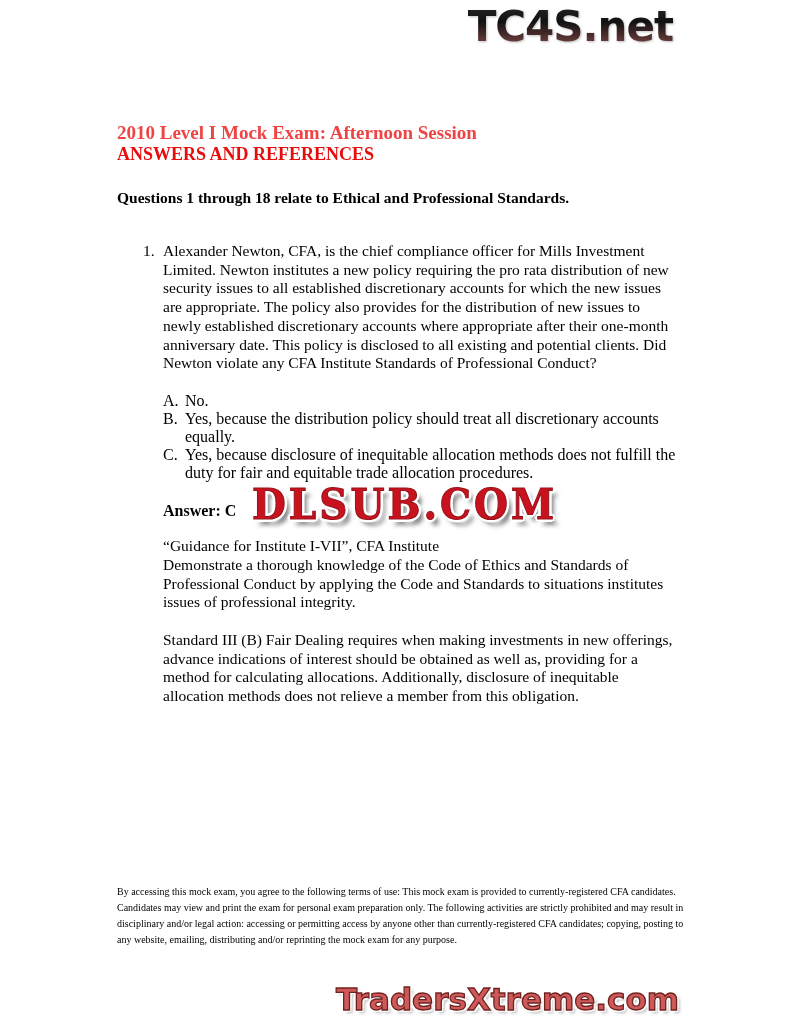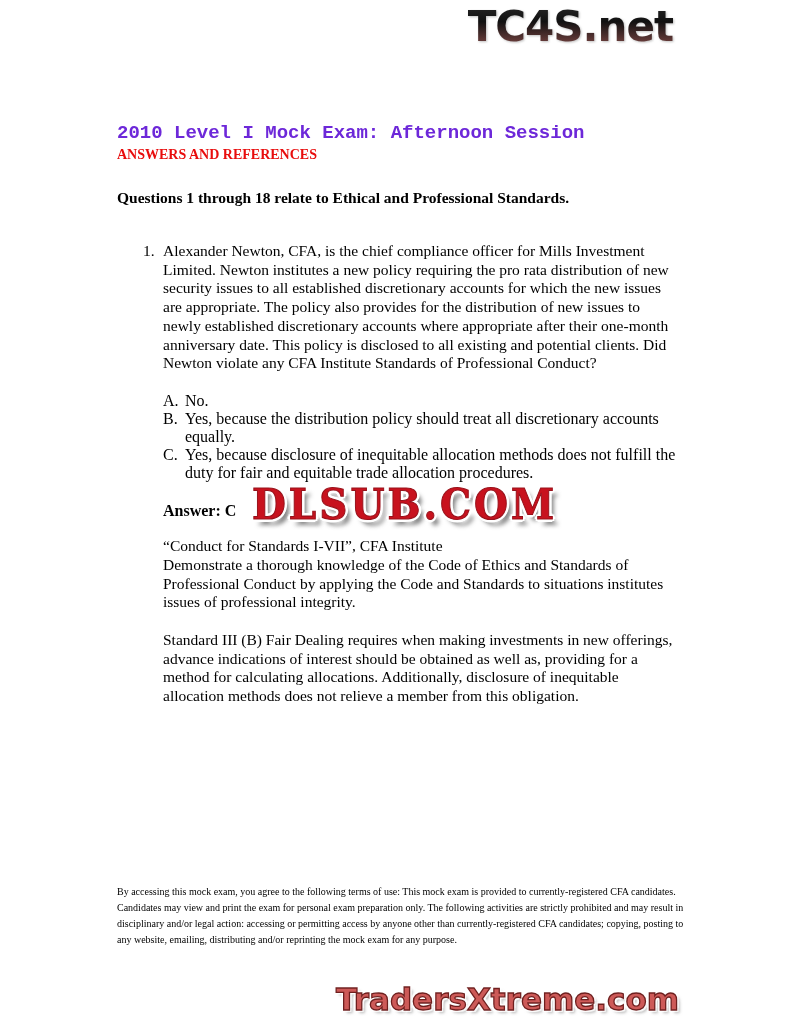--- a/index.html
+++ b/index.html
@@ -33,26 +33,25 @@
   .content {
     position: absolute;
     left: 117px;
     top: 121px;
     width: 562px;
   }
 
   .doc-title {
     font-size: 19px;
     font-weight: bold;
-    color: #6d28d9;
+    color: #ef4444;
     line-height: 24px;
-    font-family: Liberation Mono, monospace;
   }
   .doc-subtitle {
-    font-size: 14px;
+    font-size: 18px;
     font-weight: bold;
     color: #e80d0d;
     line-height: 19px;
   }
   .section-heading {
     margin-top: 24px;
     font-size: 15.5px;
     font-weight: bold;
     line-height: 19px;
   }
@@ -172,21 +171,21 @@
       </div>
       <div class="option-row">
         <span class="opt-letter">C.</span>
         <span class="opt-text">Yes, because disclosure of inequitable allocation methods does not fulfill the duty for fair and equitable trade allocation procedures.</span>
       </div>
     </div>
 
     <div class="answer-line">Answer: C</div>
 
     <div class="reference-block">
-      <div>“Conduct for Standards I-VII”, CFA Institute</div>
+      <div>“Guidance for Institute I-VII”, CFA Institute</div>
       <div>Demonstrate a thorough knowledge of the Code of Ethics and Standards of Professional Conduct by applying the Code and Standards to situations institutes issues of professional integrity.</div>
     </div>
 
     <div class="explanation">Standard III (B) Fair Dealing requires when making investments in new offerings, advance indications of interest should be obtained as well as, providing for a method for calculating allocations.  Additionally, disclosure of inequitable allocation methods does not relieve a member from this obligation.</div>
 
   </div>
 
   <div class="watermark">DLSUB.COM</div>
 
   <div class="footer-terms">By accessing this mock exam, you agree to the following terms of use: This mock exam is provided to currently-registered CFA candidates. Candidates may view and print the exam for personal exam preparation only. The following activities are strictly prohibited and may result in disciplinary and/or legal action: accessing or permitting access by anyone other than currently-registered CFA candidates; copying, posting to any website, emailing, distributing and/or reprinting the mock exam for any purpose.</div>

